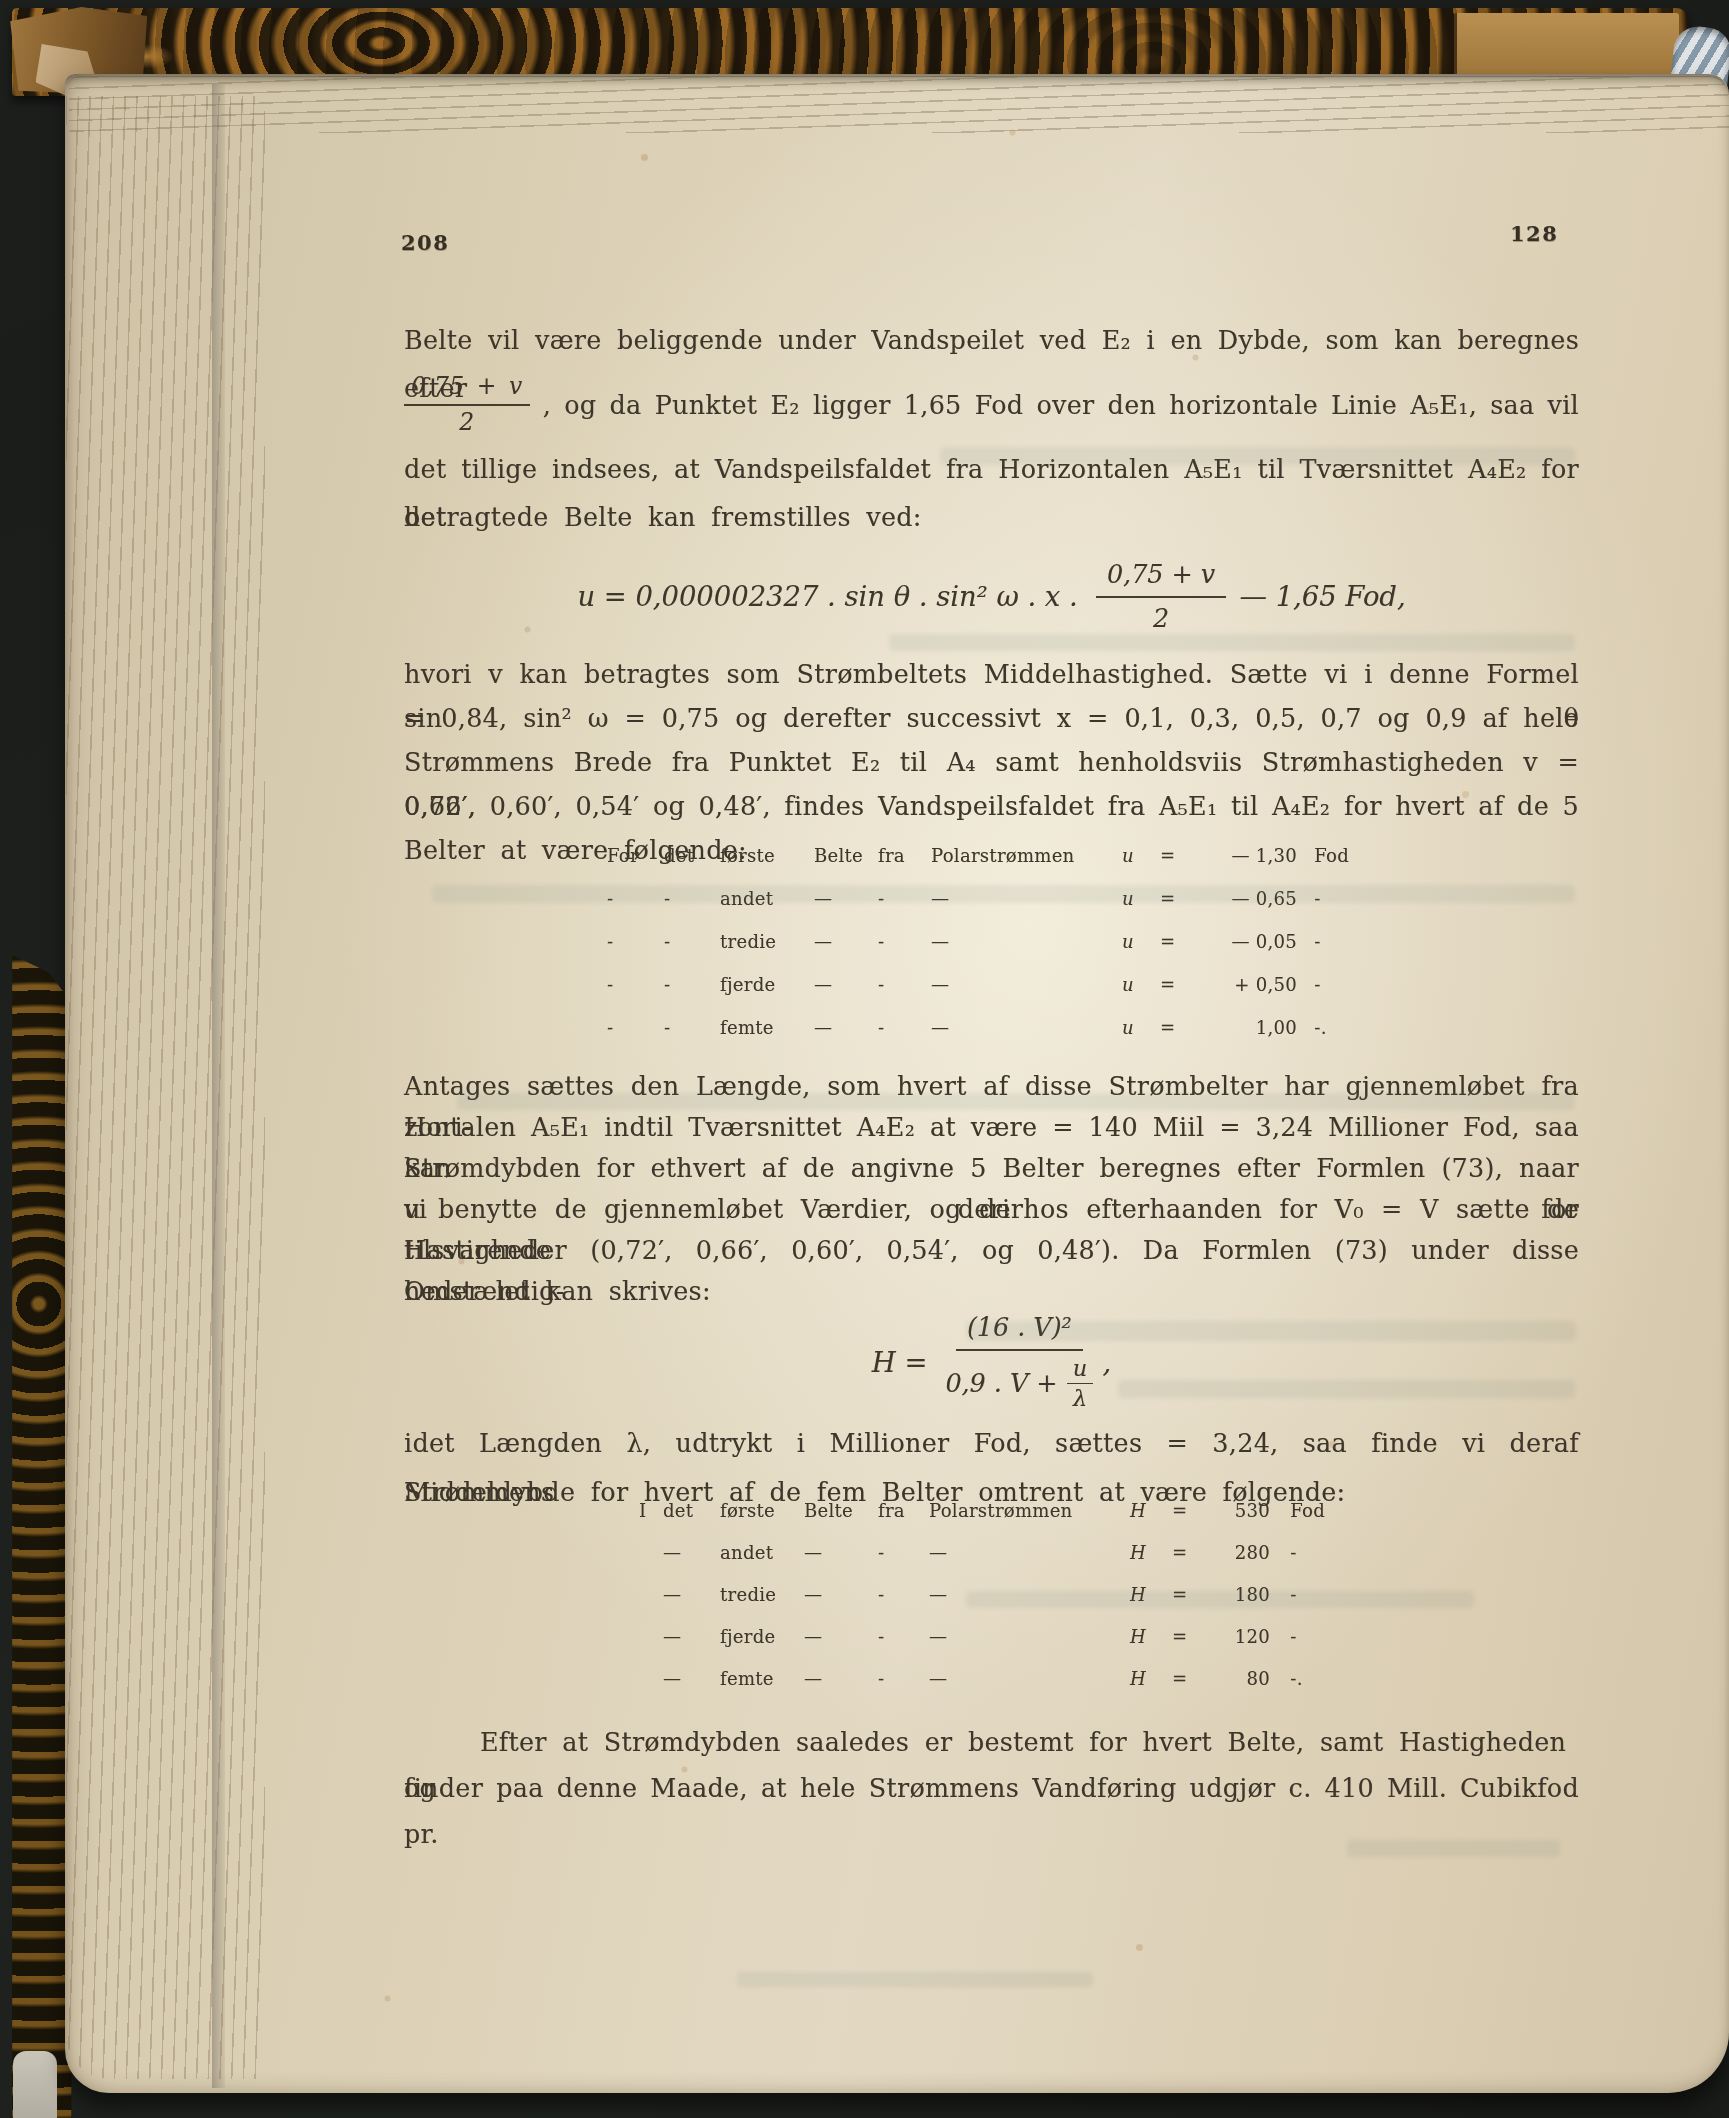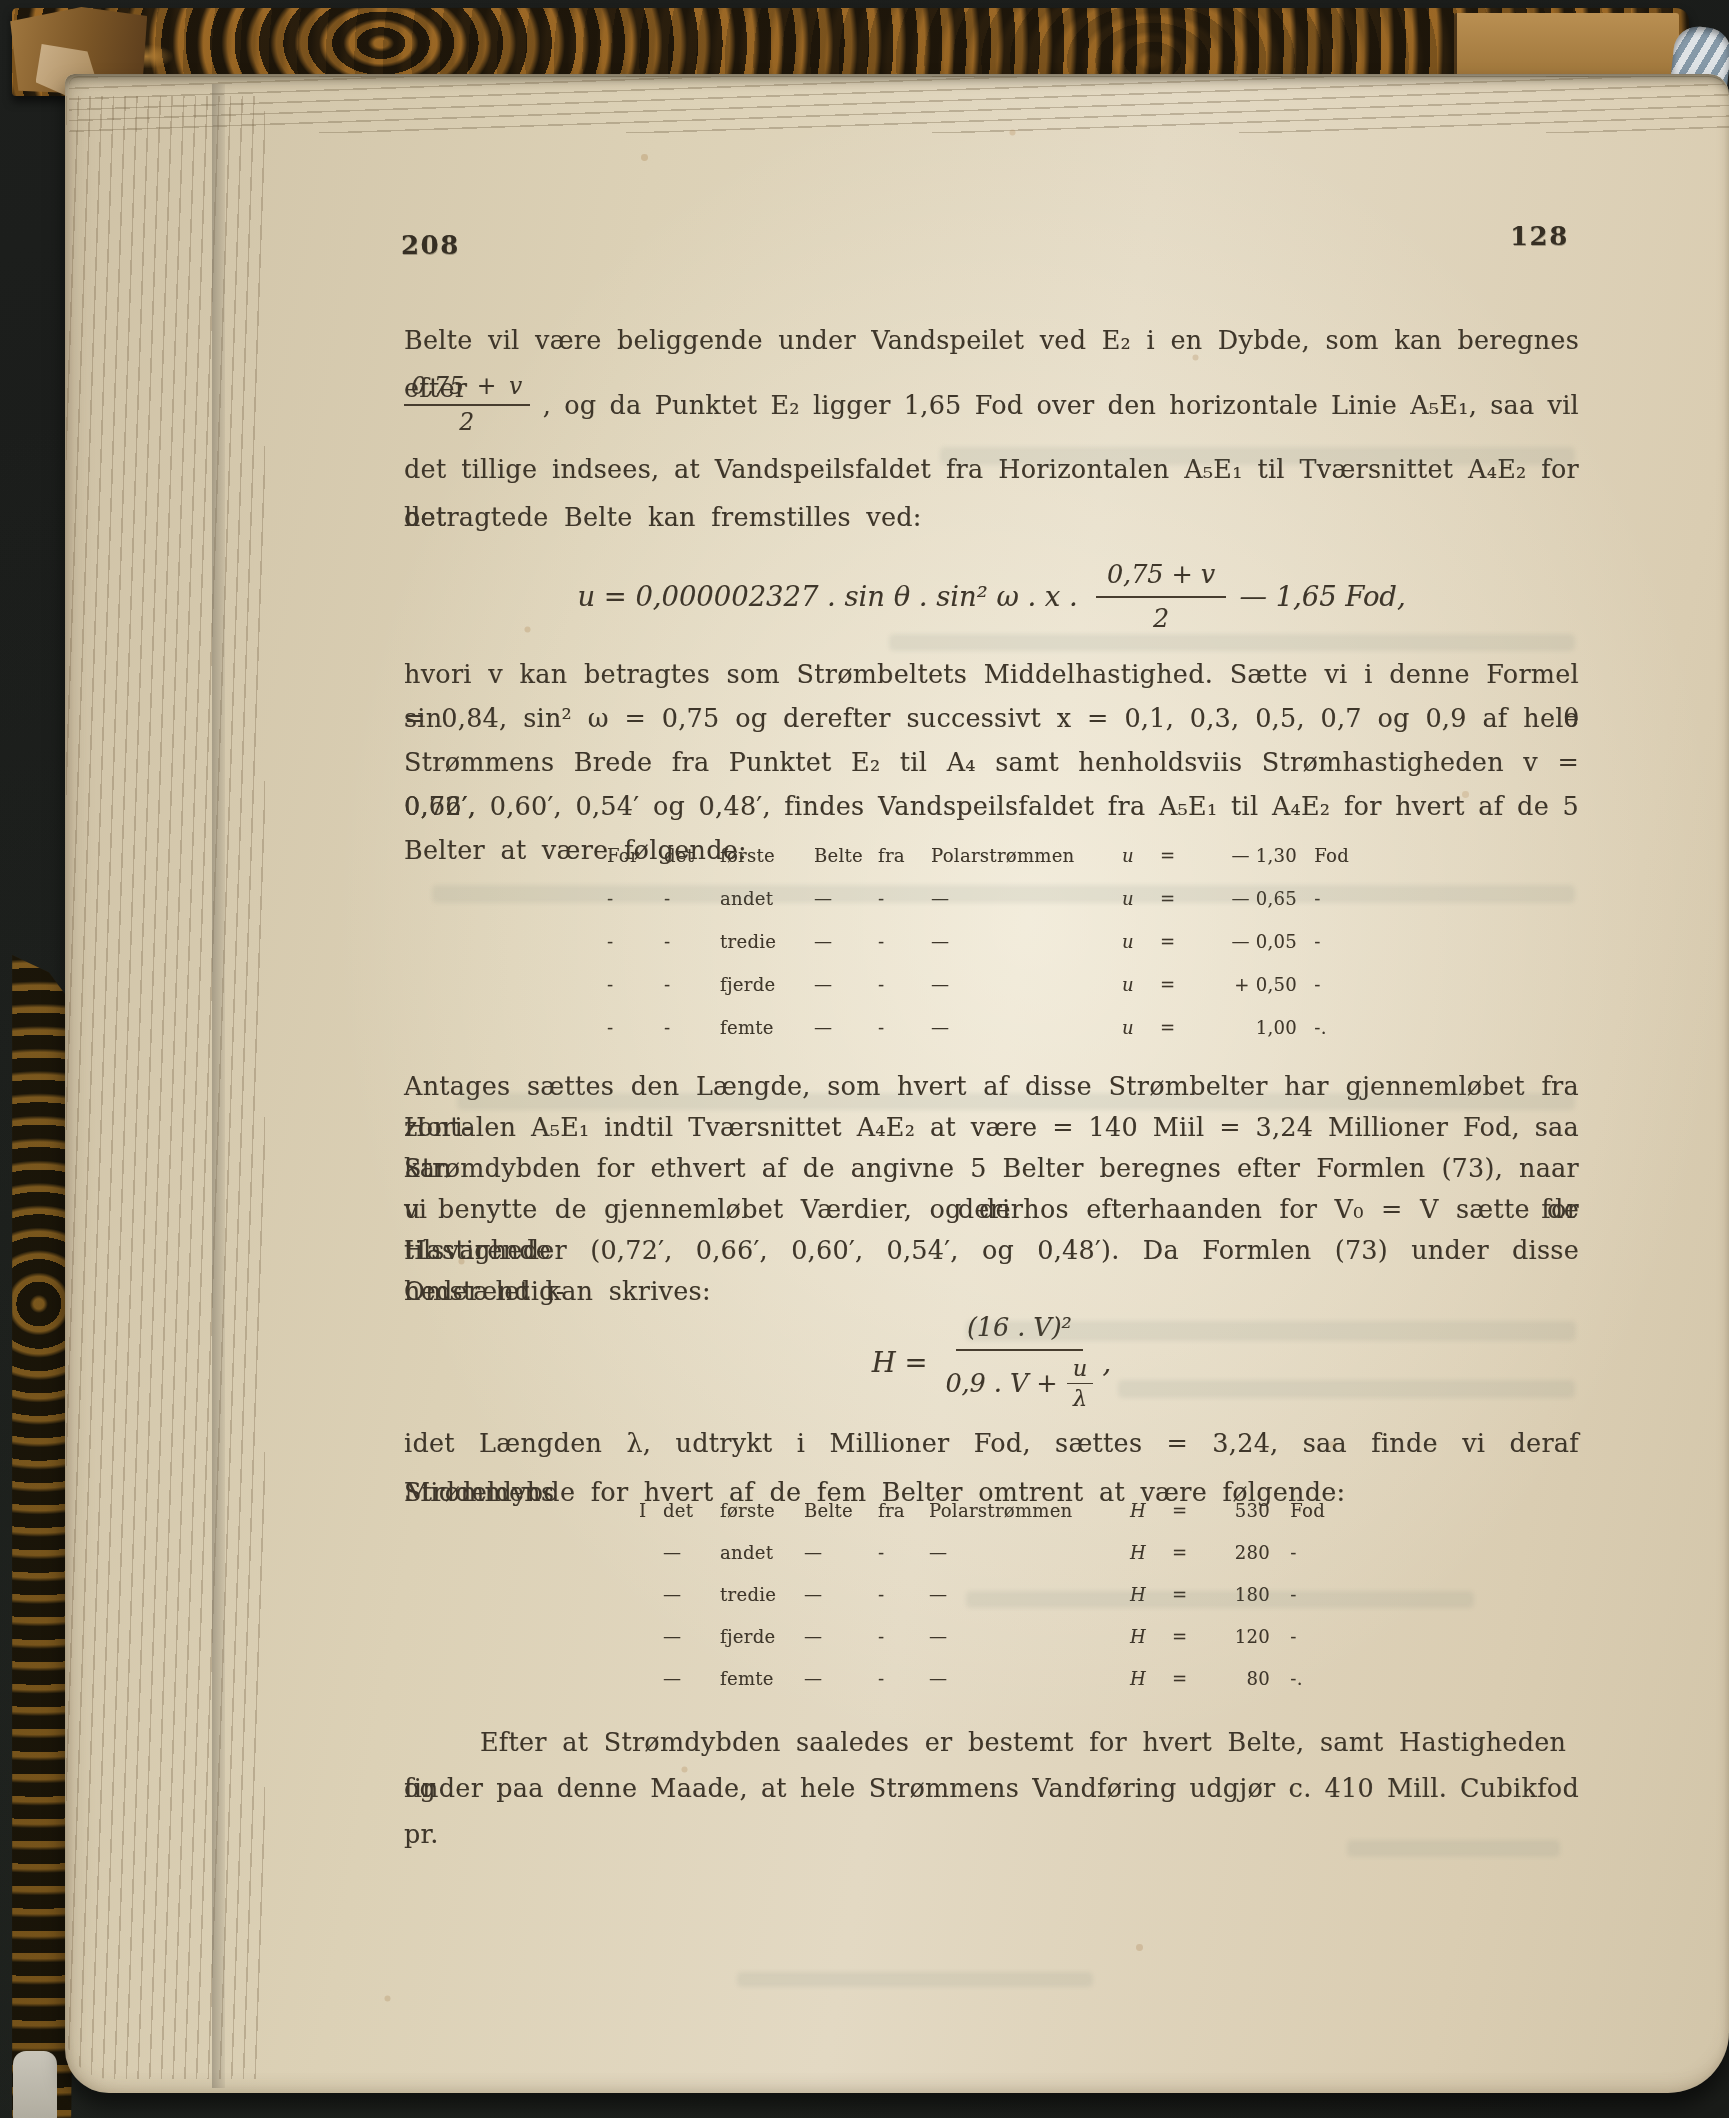--- a/index.html
+++ b/index.html
@@ -82,21 +82,21 @@
     border-radius:0 0 0 44px;
   }
   .edge-left-dark{
     position:absolute;left:147px;top:10.2px;bottom:5.1px;width:13.2px;
     background:linear-gradient(to right, rgba(128,120,103,.55), rgba(128,120,103,.12));
   }
 
   
   .txt{position:absolute;color:#3e362a;font-size:25.4px;letter-spacing:0.3px;word-spacing:4.6px;
        text-shadow:0.3px 0.4px 0.4px rgba(62,52,38,.28);}
-  .pageno{position:absolute;font-size:26px;font-weight:700;letter-spacing:1.5px;color:#362f24;
+  .pageno{position:absolute;font-size:21px;font-weight:700;letter-spacing:1.5px;color:#362f24;
           text-shadow:0.4px 0.5px 0.4px rgba(50,42,30,.35);}
   .block{position:absolute;left:404px;width:1175px;}
   .ln{text-align:justify;text-align-last:justify;overflow:visible;}
   .ln.end{text-align:left;text-align-last:left;word-spacing:7.1px;}
   .l3flex{display:flex;align-items:center;}
   .l3flex .rest{flex:1;text-align:justify;text-align-last:justify;}
 
   .ifrac{display:inline-flex;flex-direction:column;align-items:center;font-size:23.4px;line-height:1.1;
          vertical-align:middle;margin-right:13.2px;font-style:italic;}
   .ifrac .fn{padding:0 7.1px 4.1px;border-bottom:2px solid #473d2f;}

